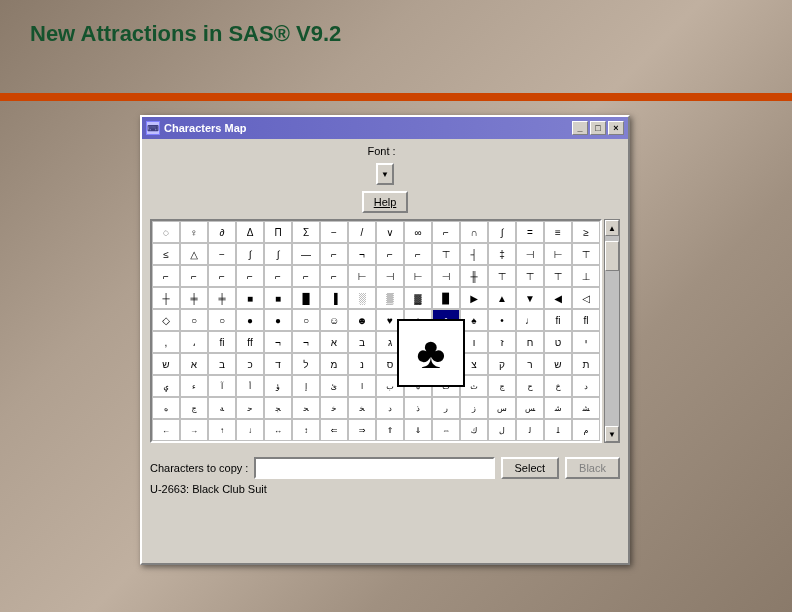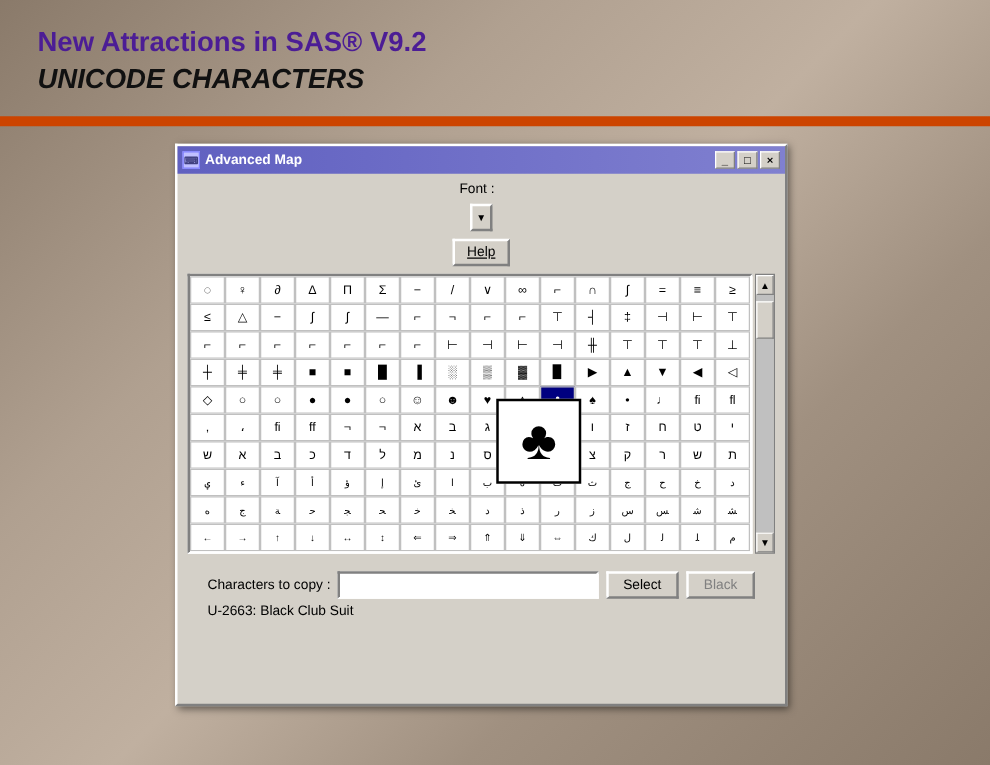--- a/index.html
+++ b/index.html
@@ -24,21 +24,21 @@
     .header {
       position: absolute;
       top: 20px;
       left: 30px;
       z-index: 10;
     }
 
     .header-title {
       font-size: 22px;
       font-weight: bold;
-      color: #4c1d95;
+      color: #14532d;
       line-height: 1.3;
     }
 
     .header-subtitle {
       font-size: 22px;
       font-weight: bold;
       font-style: italic;
       color: #111;
       line-height: 1.3;
     }
@@ -268,21 +268,21 @@
       border-top-color: #ffffff;
       border-left-color: #ffffff;
       border-right-color: #808080;
       border-bottom-color: #808080;
       position: absolute;
       top: 5px;
     }
 
     
     .bottom-area {
-      padding: 4px 24px;
+      padding: 4px 8px;
     }
 
     .copy-row {
       display: flex;
       align-items: center;
       gap: 6px;
       margin-bottom: 4px;
     }
 
     .copy-label {
@@ -377,31 +377,30 @@
       border-bottom: 1px solid #c0c0c0;
     }
   </style>
 </head>
 <body>
 
 <div class="bg-painting"></div>
 
 <div class="header">
   <div class="header-title">New Attractions in SAS® V9.2</div>
-  <div class="header-subtitle">UNICODE CHARACTERS</div>
 </div>
 
 <div class="orange-bar"></div>
 
 <div class="char-map-window">
 
   <div class="title-bar">
     <div class="title-bar-left">
       <div class="title-icon">⌨</div>
-      <span>Advanced Map</span>
+      <span>Characters Map</span>
     </div>
     <div class="title-buttons">
       <div class="title-btn">_</div>
       <div class="title-btn">□</div>
       <div class="title-btn">×</div>
     </div>
   </div>
 
   <div class="window-content">
 

